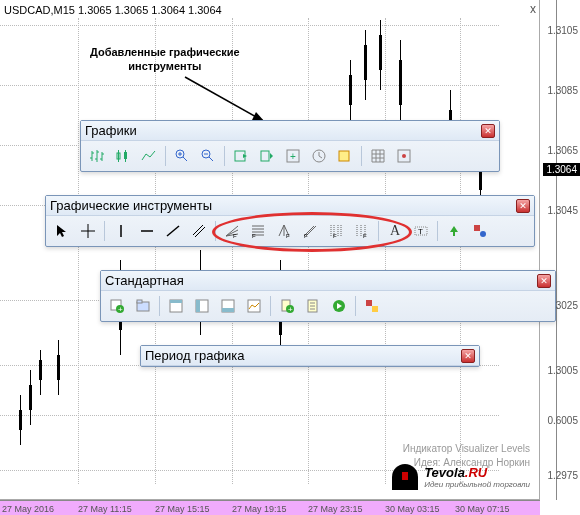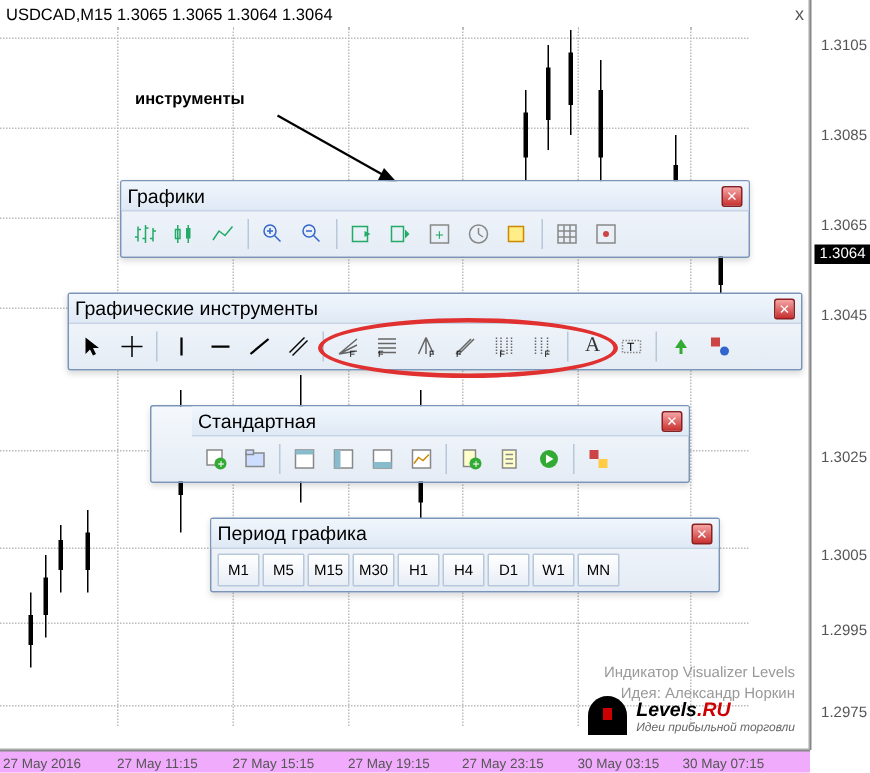--- a/index.html
+++ b/index.html
@@ -31,21 +31,21 @@
     top: 2px; right: -1px;
     width: 14px; height: 14px;
     font-size: 12px;
     color: #555;
     cursor: pointer;
     text-align: center;
   }
   .y-axis {
     position: absolute;
     right: 0; top: 0;
-    width: 40px; height: 500px;
+    width: 24px; height: 500px;
     background: #fff;
     border-left: 1px solid #888;
   }
   .y-label {
     position: absolute;
     right: 2px;
     font-size: 10px;
     color: #555;
   }
   .y-current {
@@ -173,21 +173,21 @@
     border-radius: 1px;
   }
   .red-ellipse {
     position: absolute;
     border: 3px solid #e03030;
     border-radius: 50%;
     pointer-events: none;
   }
   #panel-charts    { top: 120px; left: 80px;  width: 420px; }
   #panel-drawing   { top: 195px; left: 45px;  width: 490px; }
-  #panel-standard  { top: 270px; left: 100px; width: 360px; padding-left: 27px; }
+  #panel-standard  { top: 270px; left: 100px; width: 456px; }
   #panel-period    { top: 345px; left: 140px; width: 340px; }
   .red-ellipse { top: 212px; left: 212px; width: 200px; height: 40px; }
 
   .watermark {
     position: absolute;
     bottom: 45px; right: 50px;
     text-align: right;
     font-size: 10px;
     color: #999;
     line-height: 1.4;
@@ -267,36 +267,36 @@
 </div>
 
 <div class="y-axis">
   <span class="y-label" style="top:25px">1.3105</span>
   <span class="y-label" style="top:85px">1.3085</span>
   <span class="y-label" style="top:145px">1.3065</span>
   <span class="y-current" style="top:163px">1.3064</span>
   <span class="y-label" style="top:205px">1.3045</span>
   <span class="y-label" style="top:300px">1.3025</span>
   <span class="y-label" style="top:365px">1.3005</span>
-  <span class="y-label" style="top:415px">1.2995</span>
+  <span class="y-label" style="top:415px">0.6005</span>
   <span class="y-label" style="top:470px">1.2975</span>
 </div>
 
 <div class="x-axis">
   <span class="x-label" style="left:2px">27 May 2016</span>
   <span class="x-label" style="left:78px">27 May 11:15</span>
   <span class="x-label" style="left:155px">27 May 15:15</span>
   <span class="x-label" style="left:232px">27 May 19:15</span>
   <span class="x-label" style="left:308px">27 May 23:15</span>
   <span class="x-label" style="left:385px">30 May 03:15</span>
   <span class="x-label" style="left:455px">30 May 07:15</span>
 </div>
 
 <div class="annotation">
-  <br>
+  <span>Добавленные графические</span><br>
   <span>инструменты</span>
 </div>
 <svg class="arrow" viewBox="0 0 100 60">
   <line x1="5" y1="5" x2="85" y2="50" stroke="#000" stroke-width="1.5"></line>
   <polygon points="85,50 76,40 72,48" fill="#000"></polygon>
 </svg>
 
 <div id="panel-charts" class="toolbar-panel">
   <div class="toolbar-header">
     <span class="toolbar-title">Графики</span>
@@ -556,38 +556,27 @@
         </svg>
       </div>
   </div>
 </div>
 
 <div id="panel-period" class="toolbar-panel">
   <div class="toolbar-header">
     <span class="toolbar-title">Период графика</span>
     <span class="toolbar-close">✕</span>
   </div>
-  <div class="toolbar-body">
-    <div class="period-btn">M1</div>
-    <div class="period-btn">M5</div>
-    <div class="period-btn">M15</div>
-    <div class="period-btn">M30</div>
-    <div class="period-btn">H1</div>
-    <div class="period-btn">H4</div>
-    <div class="period-btn">D1</div>
-    <div class="period-btn">W1</div>
-    <div class="period-btn">MN</div>
-  </div>
 </div>
 
 <div class="watermark">
   <span>Индикатор Visualizer Levels</span><br>
   <span>Идея: Александр Норкин</span><br>
 </div>
 <div class="logo-box">
   <div class="logo-icon"></div>
   <div>
     <div class="logo-text">
-      <span>Levels</span><span class="ru">.RU</span>
+      <span>Tevola</span><span class="ru">.RU</span>
     </div>
     <div class="logo-tag">Идеи прибыльной торговли</div>
   </div>
 </div>
 
 </body></html>

